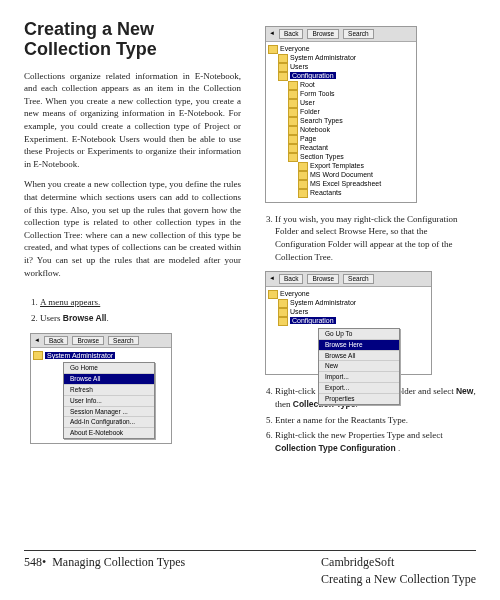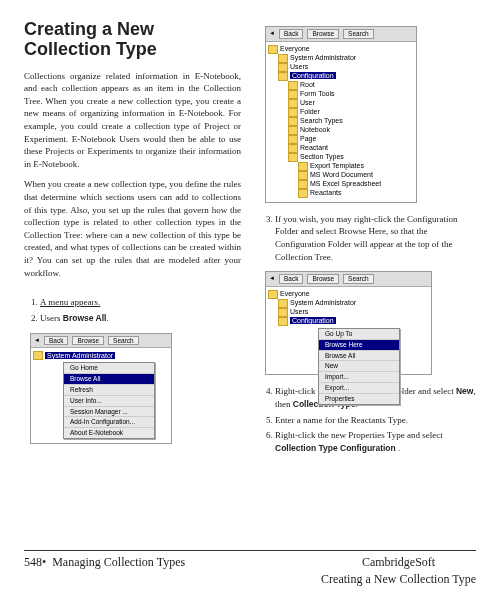--- a/index.html
+++ b/index.html
@@ -109,21 +109,21 @@
     position: absolute;
     bottom: 12px;
     left: 24px;
     right: 24px;
     border-top: 1px solid #333;
     padding-top: 3px;
     display: flex;
     justify-content: space-between;
     font-size: 12px;
   }
-  .footer .r { text-align: center; }
+  .footer .r { text-align: left; }
   .arrow { font-size:6px; }
 </style>
 </head>
 <body>
 
 <div class="page">
 
   <div class="col">
     <h1>Creating a New Collection Type</h1>
     <p>Collections organize related information in E-Notebook, and each collection appears as an item in the Collection Tree. When you create a new collection type, you create a new means of organizing information in E-Notebook. For example, you could create a collection type of Project or Experiment. E-Notebook Users would then be able to use these Projects or Experiments to organize their information in E-Notebook.</p>

